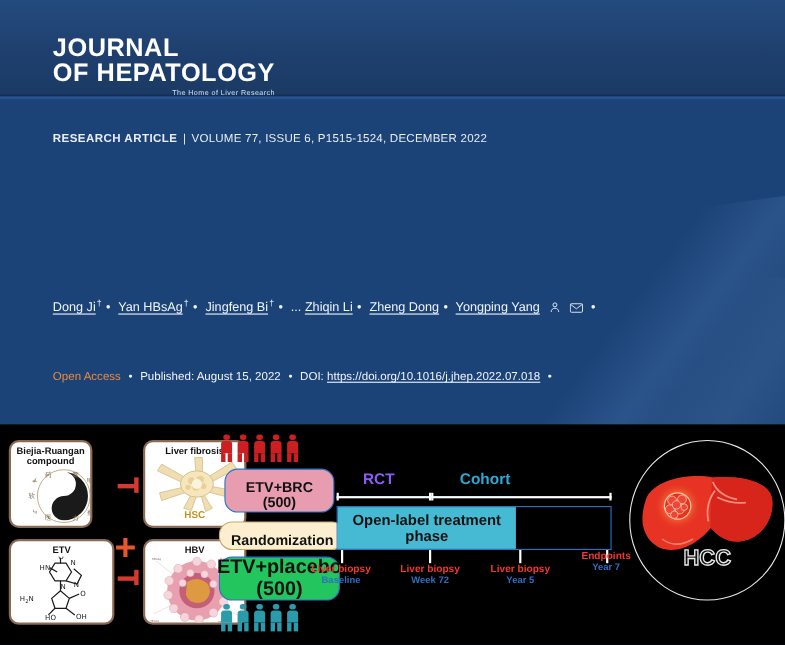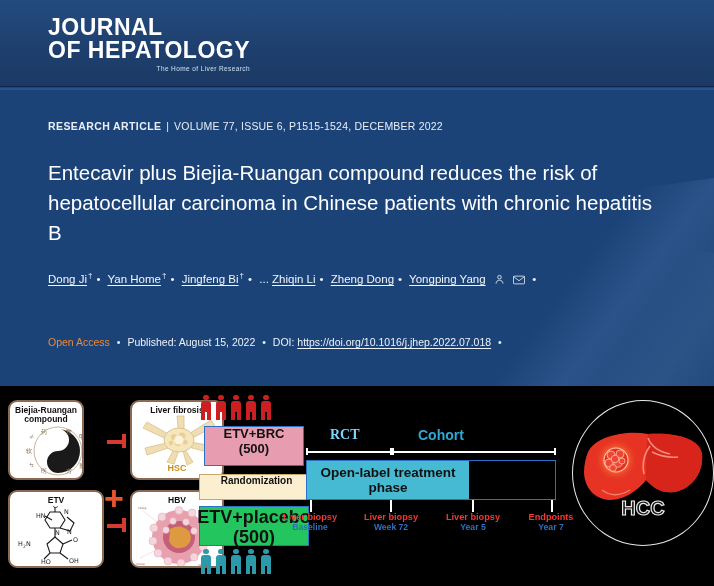--- a/index.html
+++ b/index.html
@@ -43,21 +43,21 @@
   }
   #panel-sheen2{
     position:absolute; right:-60px; bottom:-60px; width:260px; height:200px;
     background: linear-gradient(120deg, rgba(255,255,255,0.0) 45%, rgba(150,195,245,0.10) 60%, rgba(255,255,255,0.0) 80%);
     transform: rotate(6deg);
     pointer-events:none;
   }
 
   
   #masthead {
-    position: absolute; left: 48px; top: 16px;
+    position: absolute; left: 48px; top: 32px;
     display: flex; align-items: flex-start; gap: 16px;
   }
   #jh-logo { color:#fff; line-height:1.02; }
   #jh-line1, #jh-line2 {
     font-weight: bold; font-size: 23px; letter-spacing: .5px;
     color: #ffffff; white-space: nowrap;
   }
   #jh-line2 { font-size: 23px; }
   #jh-tag {
     text-align: right; font-size: 6.5px; letter-spacing: .4px;
@@ -150,26 +150,26 @@
     border-radius:3px 3px 0 0;
   }
   .person .leg-l, .person .leg-r {
     position:absolute; top:16.5px; width:4px; height:8.5px;
   }
   .person .leg-l { left:1.4px; }
   .person .leg-r { left:6.6px; }
 
   
   .armbox {
-    position:absolute; border:1.6px solid #2a72c8; border-radius:0;
-    display:flex; align-items:flex-start; justify-content:center; text-align:center;
+    position:absolute; border:1.6px solid #2a72c8; border-radius:12px;
+    display:flex; align-items:flex-end; justify-content:center; text-align:center;
     font-weight:bold; color:#111; line-height:1.12;
   }
   #box-etvbrc { background:#e79cb0; font-size:13px; }
-  #box-rand   { background:#fbefcf; font-size:10px; border-color:#c9a96b; }
+  #box-rand   { background:#fbefcf; font-size:13px; border-color:#c9a96b; }
   #box-placebo{ background:#22c55e; font-size:18px; }
 
   
   #phase-bar { position:absolute; display:flex; border:1.4px solid #2a72c8; }
   #phase-db {
     background:#f6c5cf; color:#111; font-weight:bold; font-size:13px;
     display:flex; align-items:center; justify-content:center; text-align:center;
     border-right:1.4px solid #2a72c8;
   }
   #phase-ol {
@@ -180,21 +180,21 @@
 
   
   .spanrule { position:absolute; height:7px; }
   .spanrule .line { position:absolute; left:0; right:0; top:3px; height:1.6px; background:#fff; }
   .spanrule .tick-l, .spanrule .tick-r {
     position:absolute; top:0; width:1.6px; height:7px; background:#fff;
   }
   .spanrule .tick-l { left:0; } .spanrule .tick-r { right:0; }
 
   .phaselabel { position:absolute; font-weight:bold; font-size:14px; }
-  #lab-rct { color:#7dd3fc;font-family:Liberation Serif, serif; }
+  #lab-rct { color:#8b5cf6; }
   #lab-cohort { color:#31a7d6; }
 
   
   .tlmark { position:absolute; width:1.6px; background:#fff; }
   .tlitem { position:absolute; text-align:center; }
   .tl-top { font-size:9.2px; font-weight:bold; color:#f2382f; white-space:nowrap; line-height:1.15;}
   .tl-bot { font-size:8.6px; font-weight:bold; color:#2f6fc2; white-space:nowrap; line-height:1.15;}
 
   
   #hcc-wrap { position:absolute; }
@@ -228,25 +228,24 @@
         <div id="jh-line1">JOURNAL</div>
         <div id="jh-line2">OF HEPATOLOGY</div>
         <div id="jh-tag">The Home of Liver Research</div>
       </div>
     </div>
 
     <div id="meta-line">
       <span id="meta-kind">RESEARCH ARTICLE</span><span id="meta-sep">|</span><span id="meta-issue">VOLUME 77, ISSUE 6, P1515-1524, DECEMBER 2022</span>
     </div>
 
-    <h1 id="title">Entecavir plus Biejia-Ruangan compound reduces the risk of hepatocellular carcinoma in Chinese patients with chronic hepatitis B</h1>
 
     <div id="authors">
       <span class="author">Dong Ji</span><span class="sup">†</span><span class="dot">•</span>
-      <span class="author">Yan Home</span><span class="sup">†</span><span class="dot">•</span>
+      <span class="author">Yan HBsAg</span><span class="sup">†</span><span class="dot">•</span>
       <span class="author">Jingfeng Bi</span><span class="sup">†</span><span class="dot">•</span>
       <span>...</span>
       <span class="author">Zhiqin Li</span><span class="dot">•</span>
       <span class="author">Zheng Dong</span><span class="dot">•</span>
       <span class="author">Yongping Yang</span>
       <span class="aicon">
         <svg width="11" height="11" viewBox="0 0 16 16" aria-hidden="true">
           <circle cx="8" cy="4.6" r="2.6" fill="none" stroke="#f0f5fb" stroke-width="1.2"></circle>
           <path d="M3 14c0-3.1 2.3-5 5-5s5 1.9 5 5" fill="none" stroke="#f0f5fb" stroke-width="1.2"></path>
         </svg>
@@ -515,21 +514,21 @@
       <div class="tl-bot">Baseline</div>
     </div>
     <div class="tlitem" style="left:343px; top:126px; width:96px;">
       <div class="tl-top">Liver biopsy</div>
       <div class="tl-bot">Week 72</div>
     </div>
     <div class="tlitem" style="left:425px; top:126px; width:96px;">
       <div class="tl-top">Liver biopsy</div>
       <div class="tl-bot">Year 5</div>
     </div>
-    <div class="tlitem" style="left:506px; top:126px; width:90px;">
+    <div class="tlitem" style="left:506px; top:114px; width:90px;">
       <div class="tl-top">Endpoints</div>
       <div class="tl-bot">Year 7</div>
     </div>
 
     <div id="hcc-wrap" style="left:572px; top:14px; width:142px; height:146px;">
       <div id="hcc-circle"></div>
       <svg style="position:absolute;left:10px;top:30px;" width="124" height="80" viewBox="0 0 124 80" aria-hidden="true">
         <defs>
           <radialGradient id="tumorGlow" cx="50%" cy="50%" r="50%">
             <stop offset="0%" stop-color="#ffd9b0"></stop>

